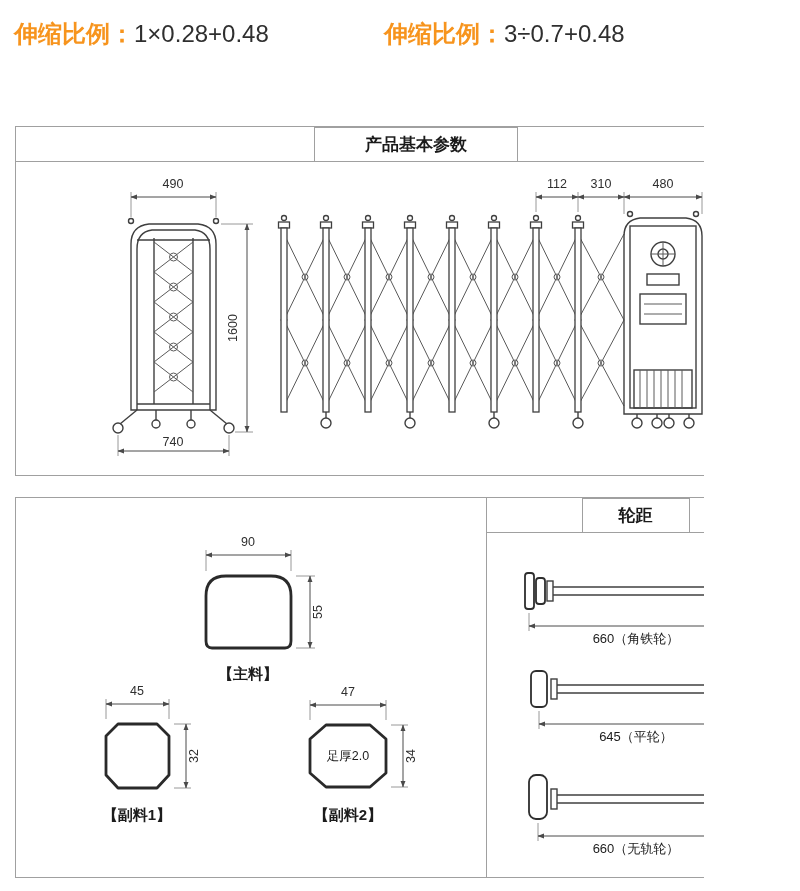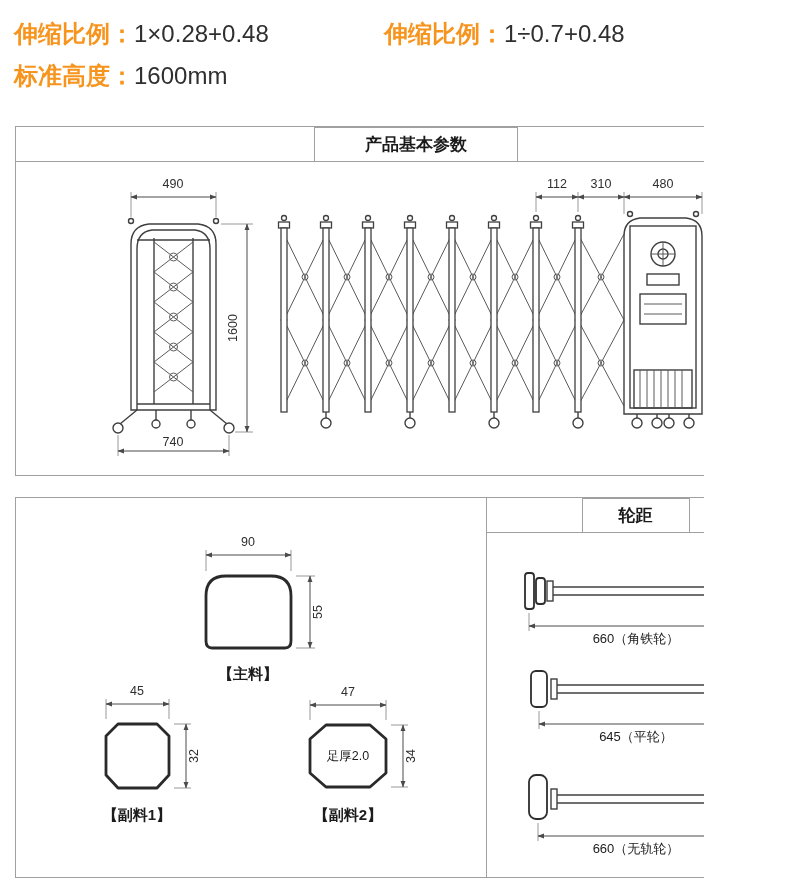--- a/index.html
+++ b/index.html
@@ -43,24 +43,21 @@
 </style>
 </head>
 <body>
 
 <div class="page">
 
   <div class="spec" id="spec1">
     <span class="lab">伸缩比例</span><span class="sep">：</span><span class="val">1×0.28+0.48</span>
   </div>
   <div class="spec" id="spec2">
-    <span class="lab">伸缩比例</span><span class="sep">：</span><span class="val">1÷0.7+0.48</span>
-  </div>
-  <div class="spec" id="spec3">
-    <span class="lab">标准高度</span><span class="sep">：</span><span class="val">1600mm</span>
+    <span class="lab">伸缩比例</span><span class="sep">：</span><span class="val">3÷0.7+0.48</span>
   </div>
 
   <section class="panel" id="panel-basic">
     <div class="panel-header">
       <div class="title-box wide">产品基本参数</div>
     </div>
     <div class="panel-body">
       <svg width="768" height="314" viewBox="0 0 768 314">
         <defs>
           <marker id="m1" viewBox="0 0 9 9" refX="8.5" refY="4.5" markerWidth="6.5" markerHeight="6.5" orient="auto-start-reverse">

